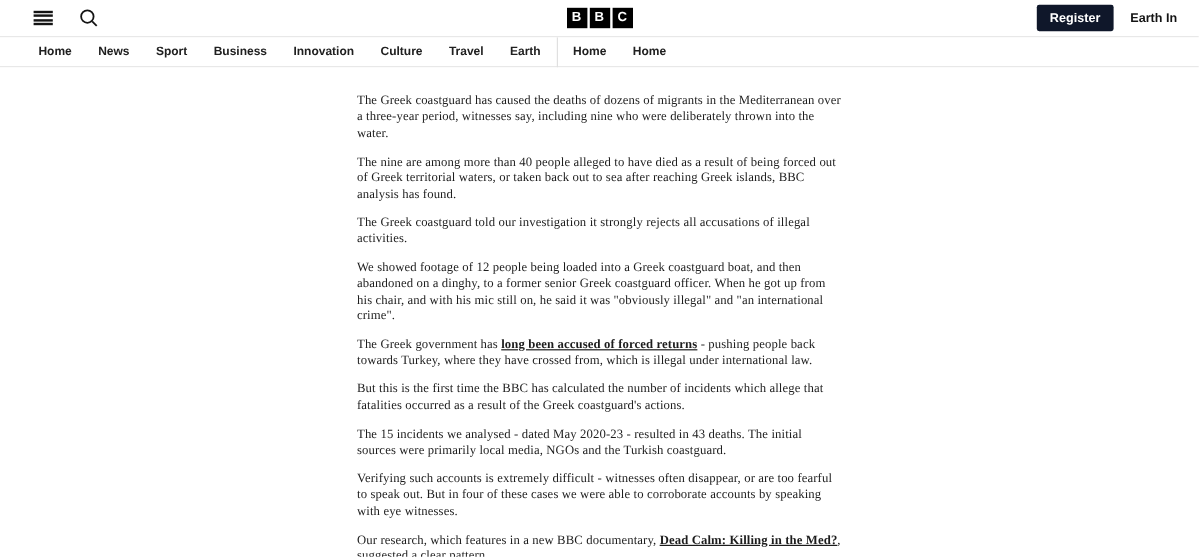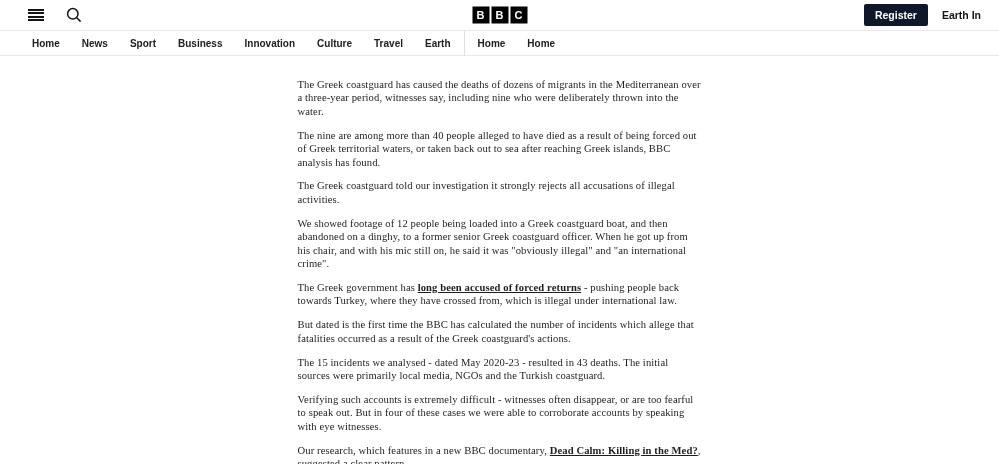--- a/index.html
+++ b/index.html
@@ -128,17 +128,17 @@
       <a href="#" class="nav-item">Home</a>
     </div>
 </nav>
 
 <main class="article">
     <p>The Greek coastguard has caused the deaths of dozens of migrants in the Mediterranean over a three-year period, witnesses say, including nine who were deliberately thrown into the water.</p>
     <p>The nine are among more than 40 people alleged to have died as a result of being forced out of Greek territorial waters, or taken back out to sea after reaching Greek islands, BBC analysis has found.</p>
     <p>The Greek coastguard told our investigation it strongly rejects all accusations of illegal activities.</p>
     <p>We showed footage of 12 people being loaded into a Greek coastguard boat, and then abandoned on a dinghy, to a former senior Greek coastguard officer. When he got up from his chair, and with his mic still on, he said it was "obviously illegal" and "an international crime".</p>
     <p>The Greek government has <a href="#" class="inline-link">long been accused of forced returns</a> - pushing people back towards Turkey, where they have crossed from, which is illegal under international law.</p>
-    <p>But dated is the first time the BBC has calculated the number of incidents which allege that fatalities occurred as a result of the Greek coastguard's actions.</p>
+    <p>But this is the first time the BBC has calculated the number of incidents which allege that fatalities occurred as a result of the Greek coastguard's actions.</p>
     <p>The 15 incidents we analysed - dated May 2020-23 - resulted in 43 deaths. The initial sources were primarily local media, NGOs and the Turkish coastguard.</p>
     <p>Verifying such accounts is extremely difficult - witnesses often disappear, or are too fearful to speak out. But in four of these cases we were able to corroborate accounts by speaking with eye witnesses.</p>
     <p>Our research, which features in a new BBC documentary, <a href="#" class="inline-link">Dead Calm: Killing in the Med?</a>, suggested a clear pattern.</p>
   </main>
 
 </body></html>

